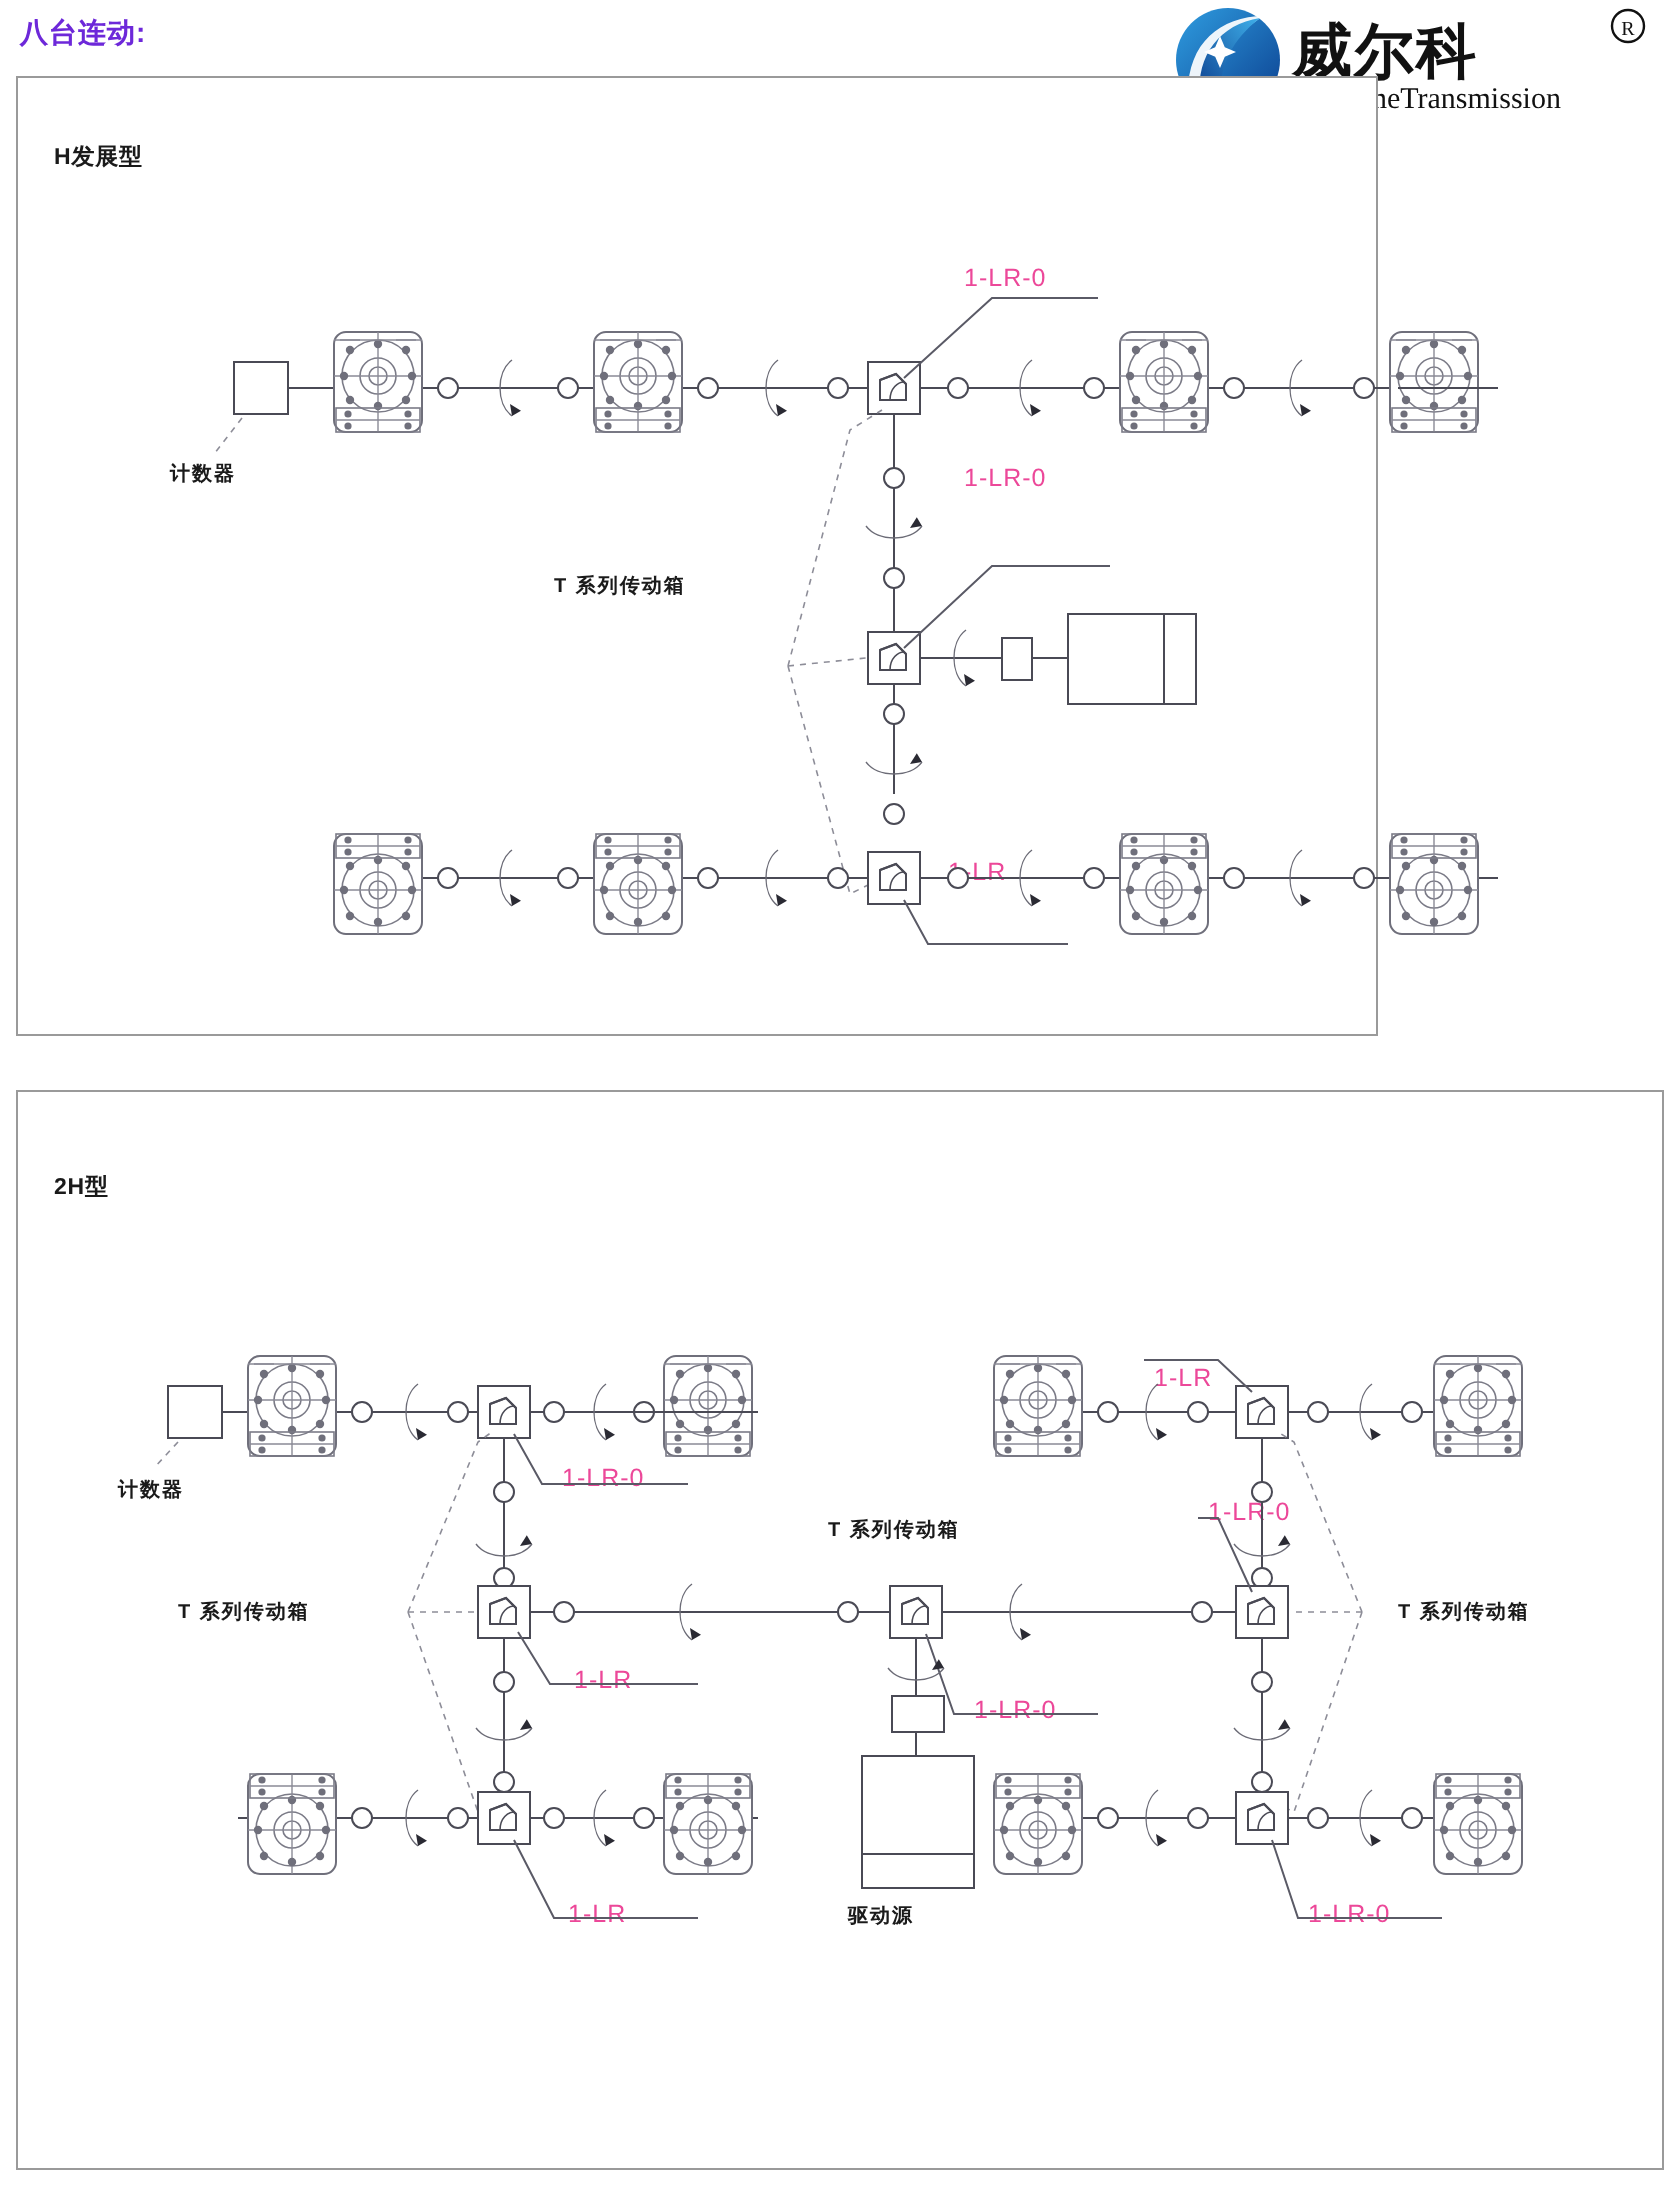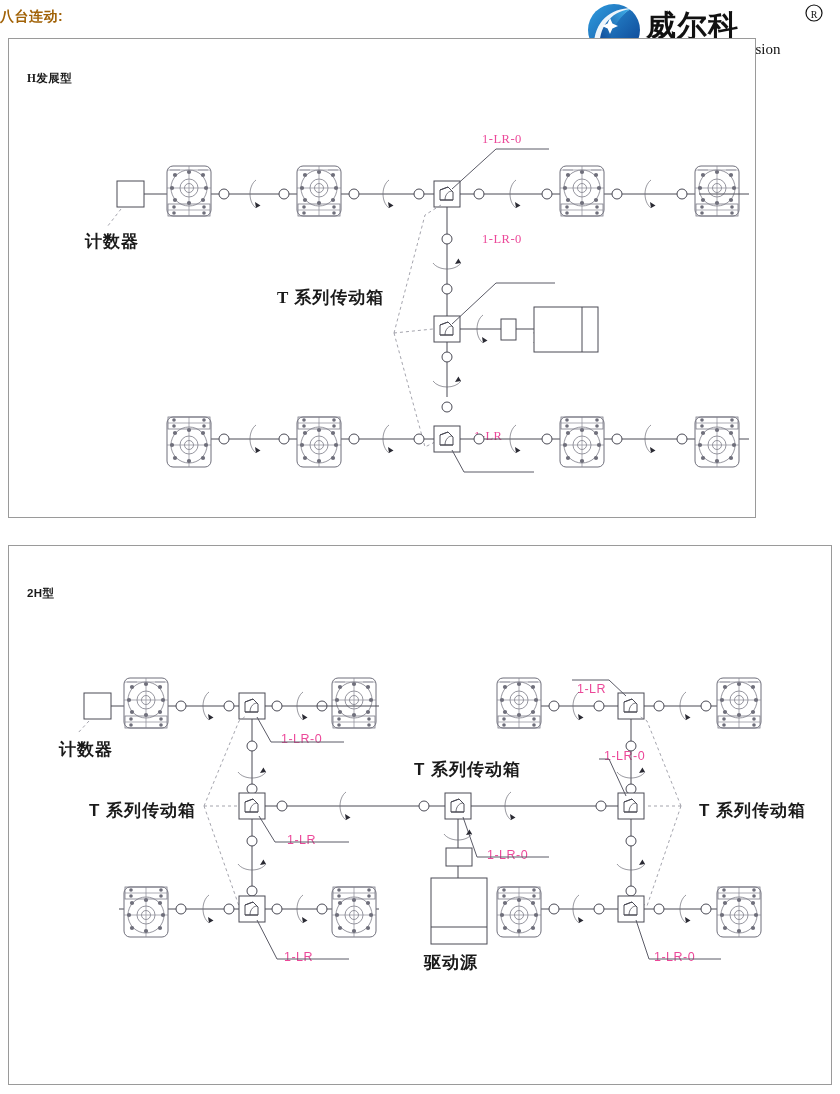--- a/index.html
+++ b/index.html
@@ -10,56 +10,56 @@
   body {
     width: 840px;
     height: 1094px;
     position: relative;
     font-family: "Liberation Sans", "DejaVu Sans", sans-serif;
     color: #1a1a1a;
     overflow: hidden;
   }
   .page-title {
     position: absolute;
-    left: 0;
+    left: 10px;
     top: 8px;
     font-size: 14px;
     font-weight: 600;
     letter-spacing: 0.5px;
-    color: #a16207;
+    color: #6d28d9;
   }
   
   .logo {
     position: absolute;
     right: 8px;
     top: 2px;
     width: 252px;
     height: 62px;
     text-align: right;
   }
   .logo svg { display:block; }
   
   .panel {
     position: absolute;
     border: 1px solid #9a9a9a;
     background: #fff;
     box-sizing: border-box;
   }
-  #panel-h  { left: 8px;  top: 38px;  width: 748px; height: 480px; font-family: Liberation Serif, serif; }
+  #panel-h  { left: 8px;  top: 38px;  width: 681px; height: 480px; }
   #panel-2h { left: 8px;  top: 545px; width: 824px; height: 540px; }
   .panel-label {
     position: absolute;
     font-size: 11.5px;
     font-weight: 600;
     color: #1a1a1a;
     letter-spacing: .4px;
   }
   .cn-label {
     position: absolute;
-    font-size: 17px;
+    font-size: 10px;
     font-weight: 700;
     color: #1a1a1a;
     letter-spacing: 1px;
     white-space: nowrap;
   }
   .tag-label {
     position: absolute;
     font-size: 12.5px;
     font-weight: 500;
     color: #ec4899;

